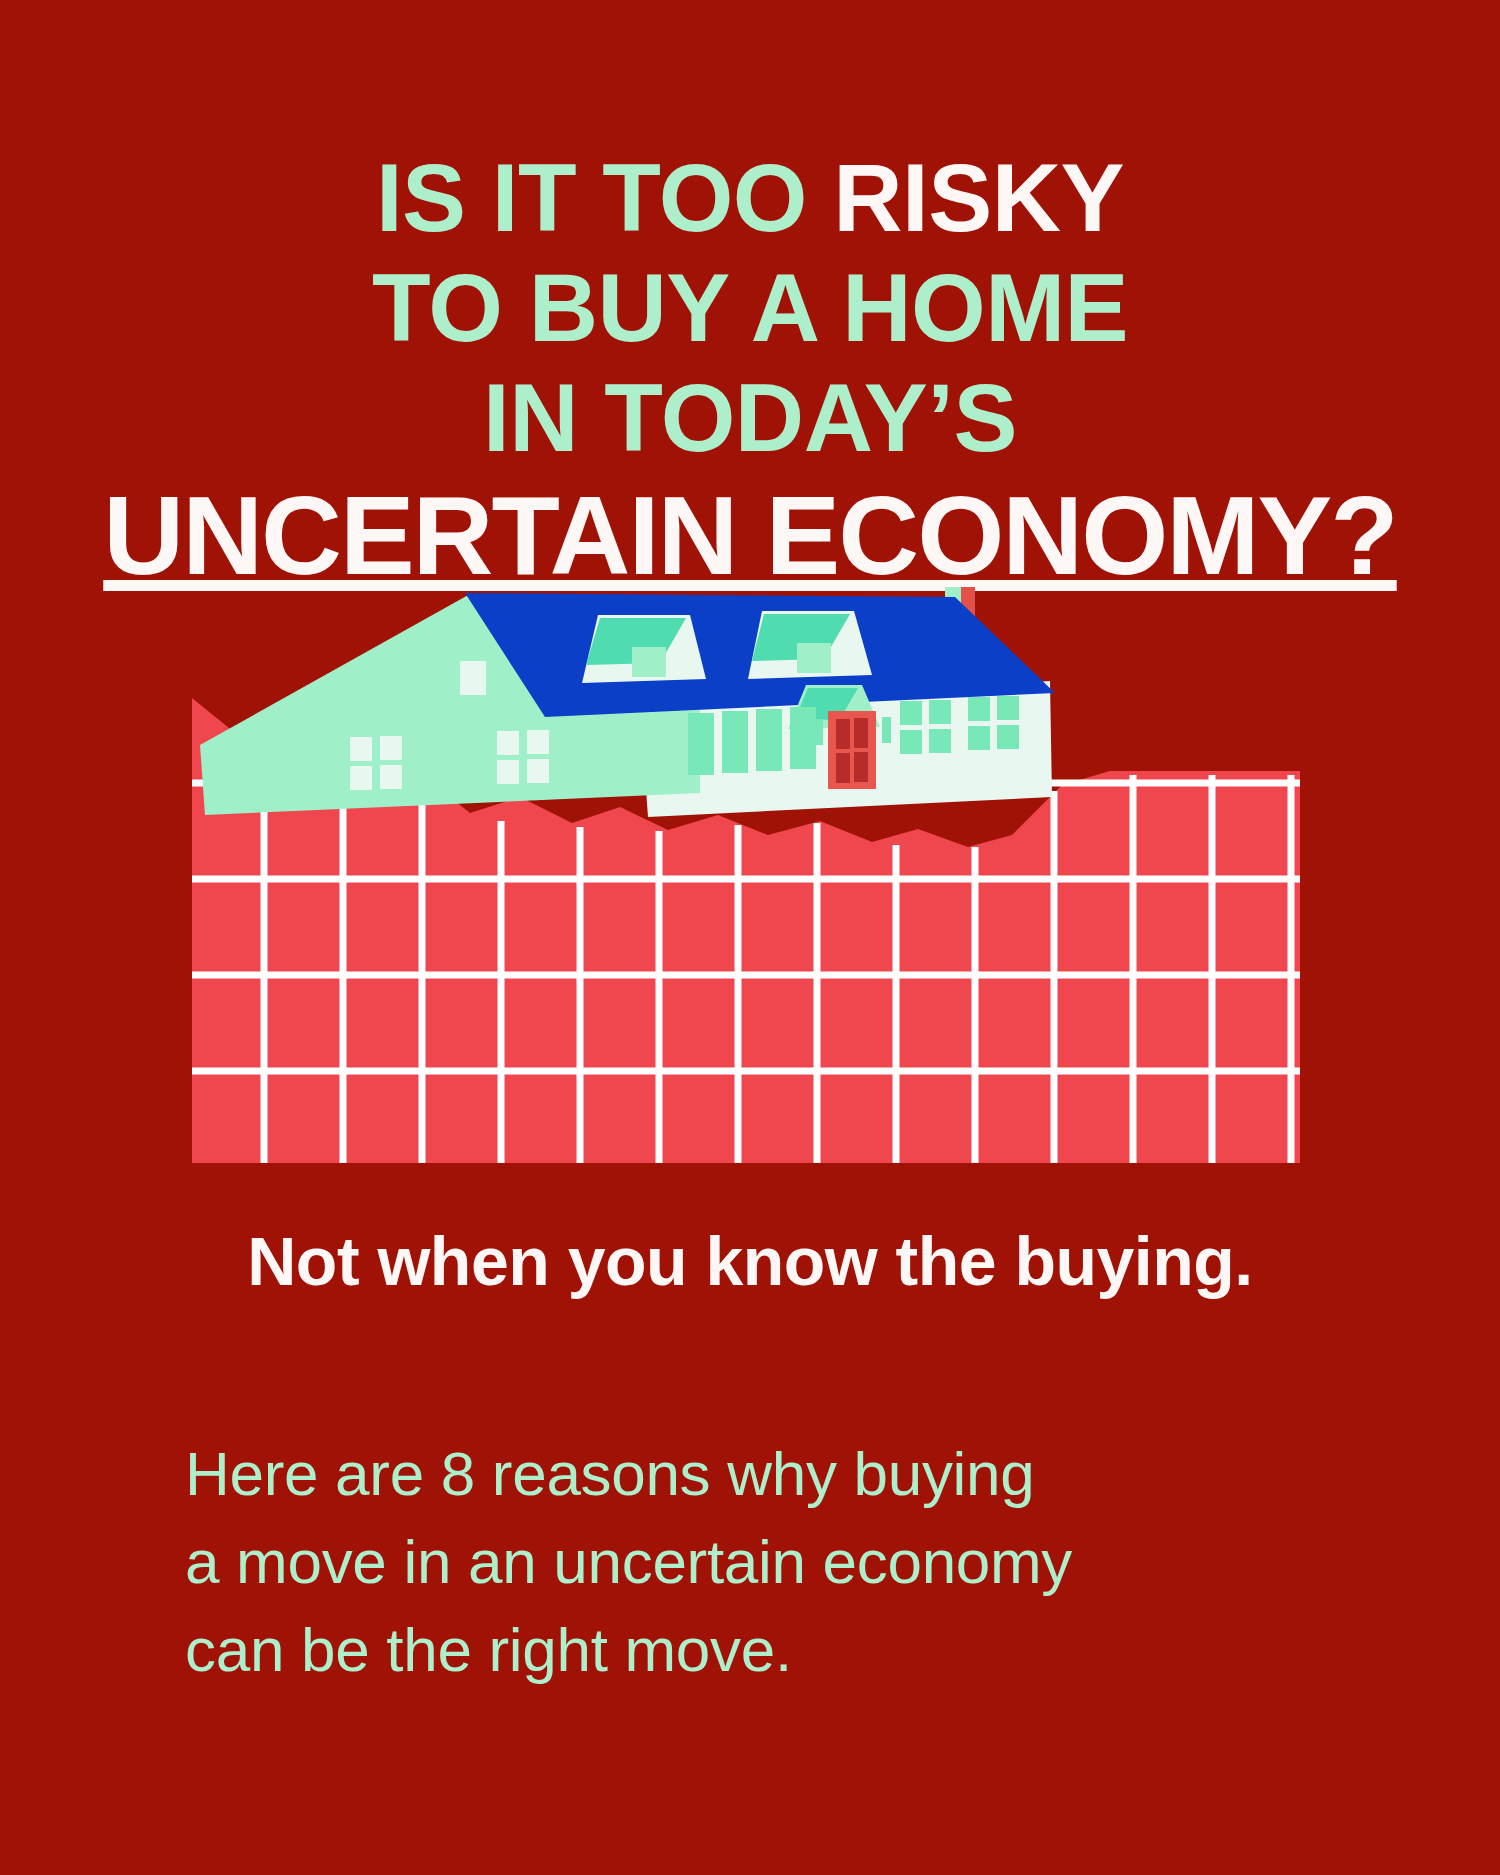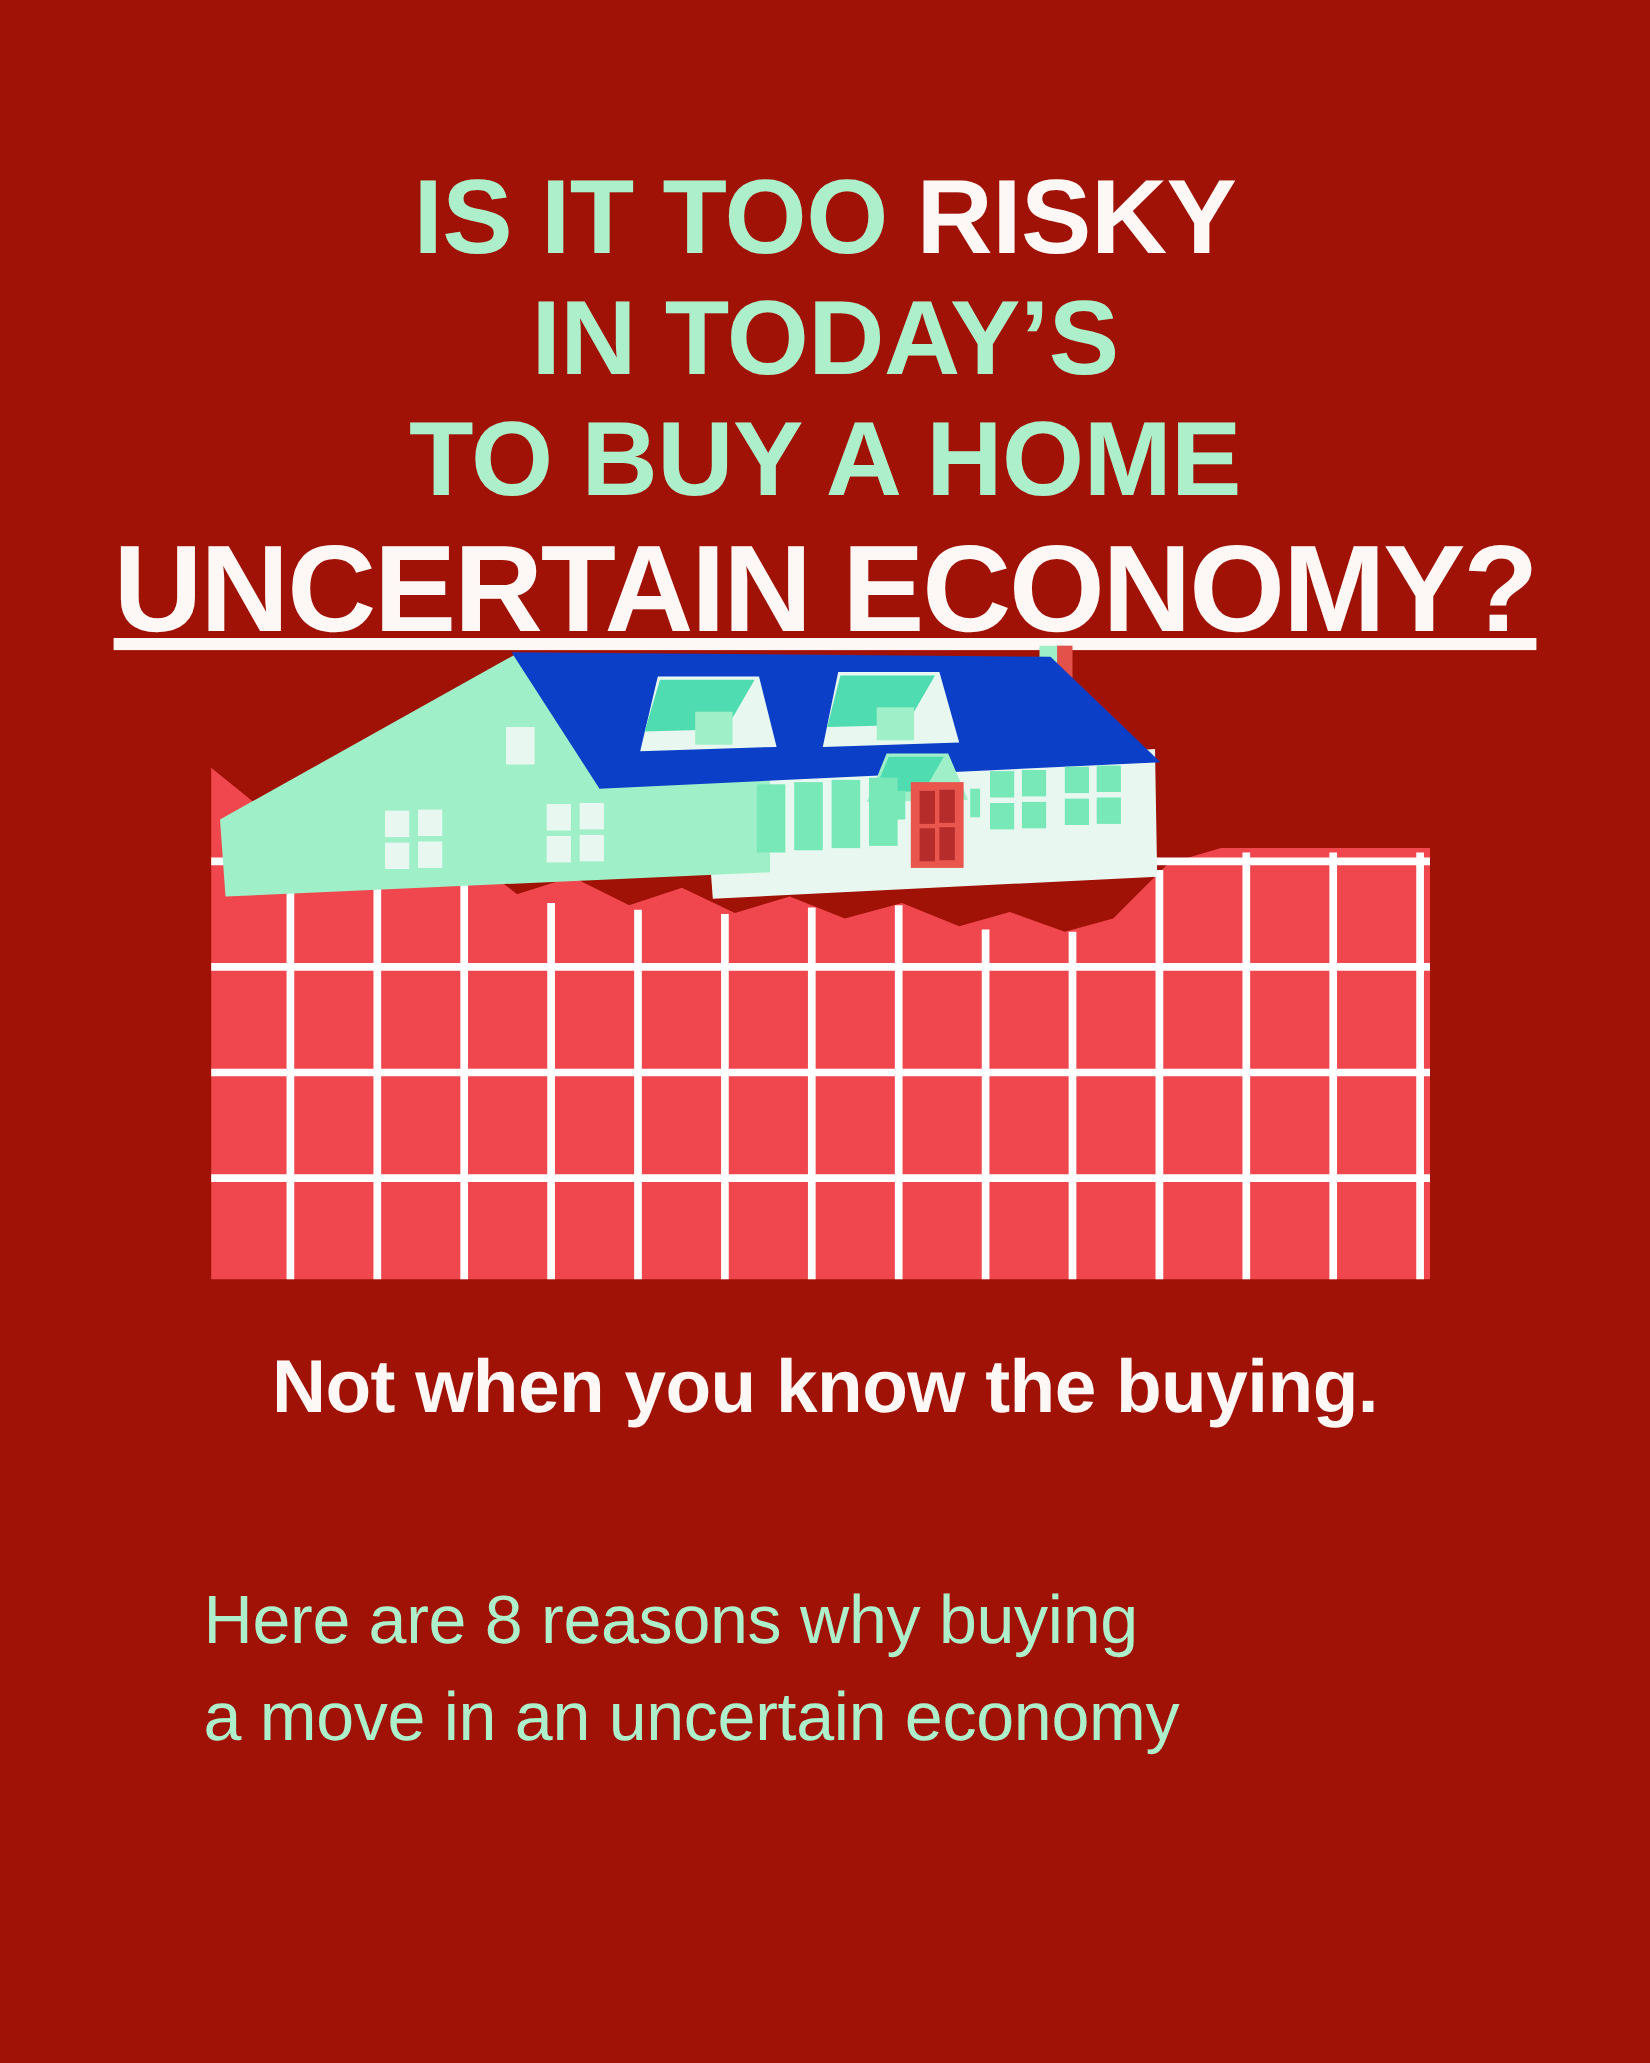--- a/index.html
+++ b/index.html
@@ -67,22 +67,22 @@
   }
   .body-copy span{display:block;white-space:nowrap;}
 </style>
 </head>
 <body>
 
 <div class="stage">
 
   <div class="headline">
     <span class="hl-line hl-1"><span class="mint">IS IT TOO </span><span class="white">RISKY</span></span>
+    <span class="hl-line hl-2 mint">TO BUY A HOME</span>
     <span class="hl-line hl-3 mint">IN TODAY’S</span>
-    <span class="hl-line hl-2 mint">TO BUY A HOME</span>
     <span class="hl-line hl-4 white">UNCERTAIN ECONOMY?</span>
   </div>
 
   <div class="illus">
     <svg viewBox="0 0 1500 590" xmlns="http://www.w3.org/2000/svg">
 
       <g>
 
         <path fill="#F0474E" d="M192,113
                  L250,160
@@ -209,15 +209,16 @@
         </g>
       </g>
     </svg>
   </div>
 
   <div class="subtitle">Not when you know the buying.</div>
 
   <div class="body-copy">
     <span>Here are 8 reasons why buying</span>
     <span>a move in an uncertain economy</span>
+    <span>can be the right move.</span>
   </div>
 
 </div>
 
 </body></html>

